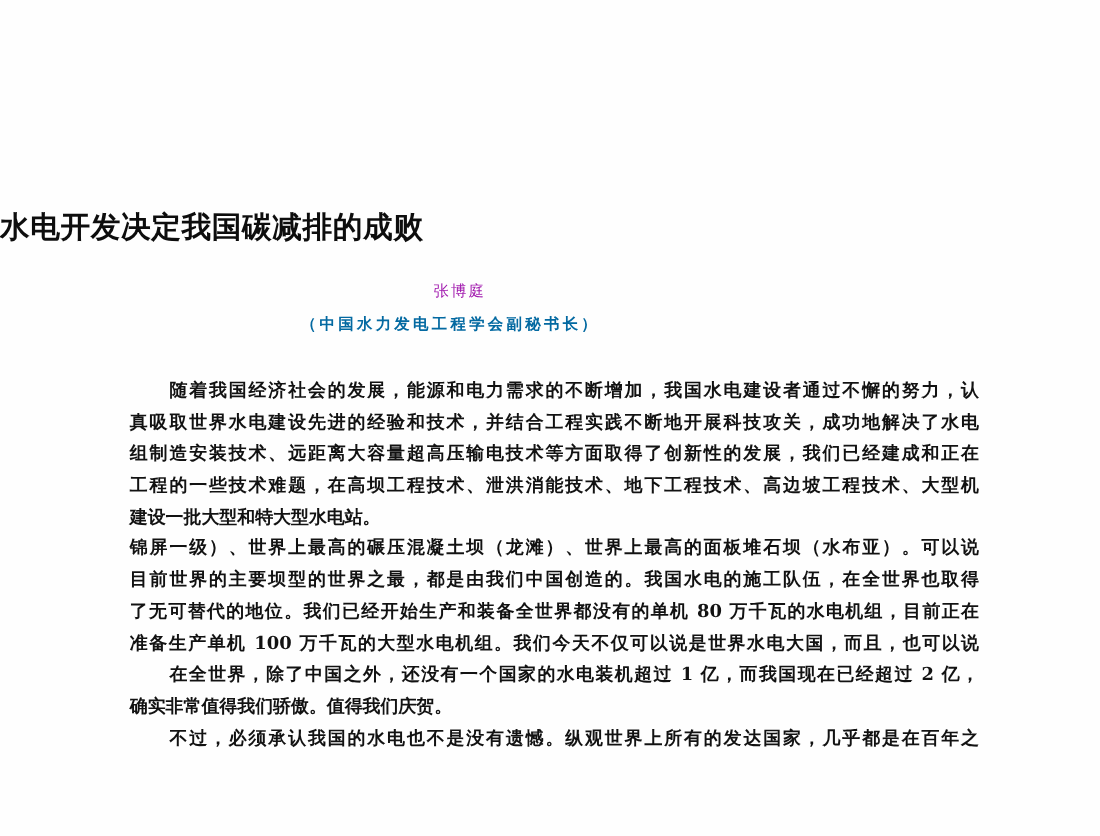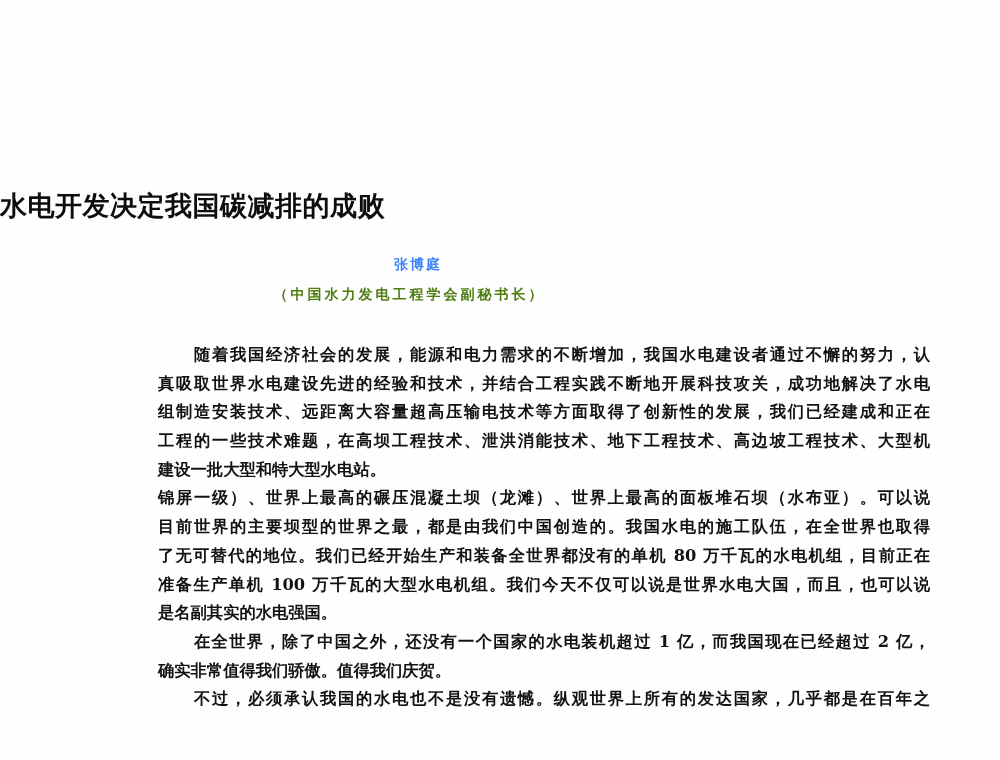--- a/index.html
+++ b/index.html
@@ -5,30 +5,30 @@
   html, body { margin: 0; padding: 0; background: #ffffff; }
   body { width: 1000px; height: 760px; overflow: hidden; position: relative; color: #111; }
   .page { position: absolute; left: 0; top: 0; width: 1000px; height: 760px; background: #fefefe; }
   .title {
     position: absolute; left: 0; top: 188px; width: 1000px; text-align: left;
     font-family: "DejaVu Sans", sans-serif; font-weight: bold; font-size: 27px;
     letter-spacing: 0.5px; color: #0d0d0d; margin: 0;
   }
   .author {
     position: absolute; left: 0; top: 256px; width: 836px; text-align: center;
-    font-family: "DejaVu Serif", serif; font-weight: bold; font-size: 14px; letter-spacing: 2px; color: #3b82f6;
+    font-family: "DejaVu Serif", serif; font-weight: normal; font-size: 14px; letter-spacing: 2px; color: #a21caf;
   }
   .affil {
     position: absolute; left: 0; top: 286px; width: 819px; text-align: center;
-    font-family: "DejaVu Serif", serif; font-weight: bold; font-size: 14px; letter-spacing: 3px; color: #4d7c0f;
+    font-family: "DejaVu Serif", serif; font-weight: bold; font-size: 14px; letter-spacing: 3px; color: #0369a1;
   }
   .body-text {
     position: absolute; left: 118px; top: 341px; width: 772px;
     font-family: "DejaVu Serif", serif; font-weight: bold; font-size: 16.3px;
-    line-height: 28.7px; color: #121212; margin-left: 40px;
+    line-height: 28.7px; color: #121212;
   }
   .line { display: block; white-space: nowrap; text-align: justify; text-align-last: justify; height: 28.7px; }
   .line.last { text-align-last: left; }
   .line.indent { padding-left: 36px; }
 </style>
 </head>
 <body>
 
 <div class="page">
   <h1 class="title">水电开发决定我国碳减排的成败</h1>
@@ -40,20 +40,19 @@
     <span class="line indent">随着我国经济社会的发展，能源和电力需求的不断增加，我国水电建设者通过不懈的努力，认</span>
     <span class="line">真吸取世界水电建设先进的经验和技术，并结合工程实践不断地开展科技攻关，成功地解决了水电</span>
     <span class="line">组制造安装技术、远距离大容量超高压输电技术等方面取得了创新性的发展，我们已经建成和正在</span>
     <span class="line">工程的一些技术难题，在高坝工程技术、泄洪消能技术、地下工程技术、高边坡工程技术、大型机</span>
     <span class="line last">建设一批大型和特大型水电站。</span>
 
     <span class="line">锦屏一级）、世界上最高的碾压混凝土坝（龙滩）、世界上最高的面板堆石坝（水布亚）。可以说</span>
     <span class="line">目前世界的主要坝型的世界之最，都是由我们中国创造的。我国水电的施工队伍，在全世界也取得</span>
     <span class="line">了无可替代的地位。我们已经开始生产和装备全世界都没有的单机 80 万千瓦的水电机组，目前正在</span>
     <span class="line">准备生产单机 100 万千瓦的大型水电机组。我们今天不仅可以说是世界水电大国，而且，也可以说</span>
-    <span class="line last">是名副其实的水电强国。</span>
 
     <span class="line indent">在全世界，除了中国之外，还没有一个国家的水电装机超过 1 亿，而我国现在已经超过 2 亿，</span>
     <span class="line last">确实非常值得我们骄傲。值得我们庆贺。</span>
 
     <span class="line indent">不过，必须承认我国的水电也不是没有遗憾。纵观世界上所有的发达国家，几乎都是在百年之</span>
   </div>
 </div>
 
 </body></html>

